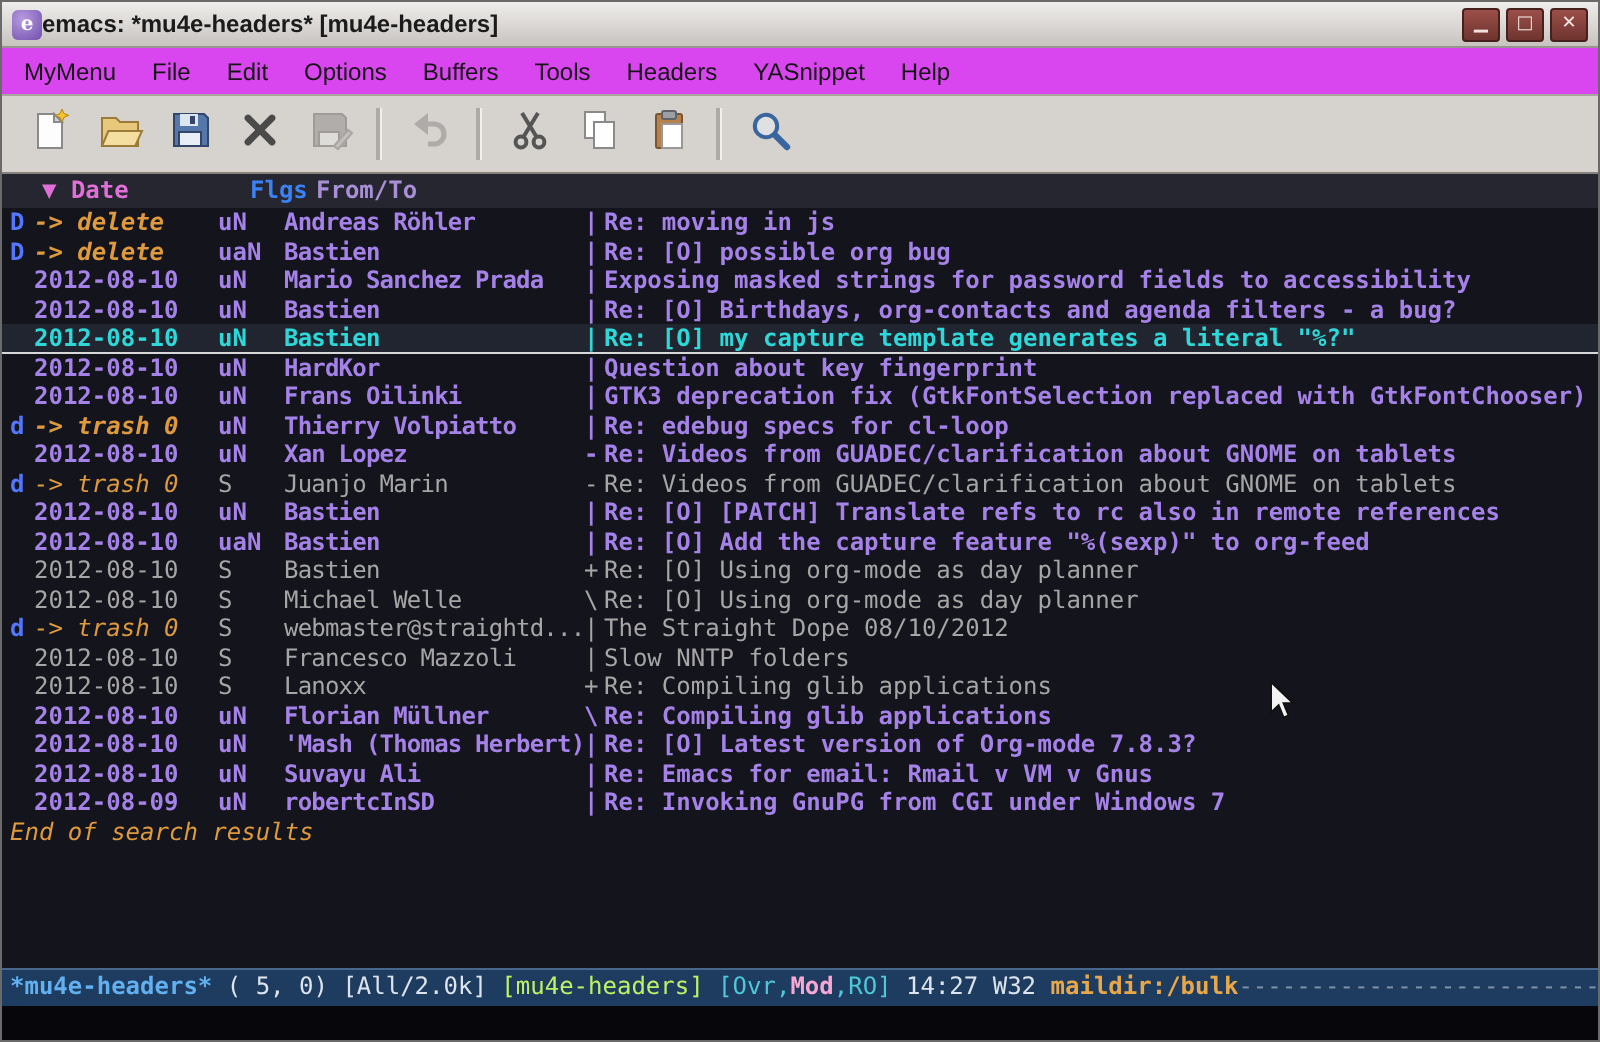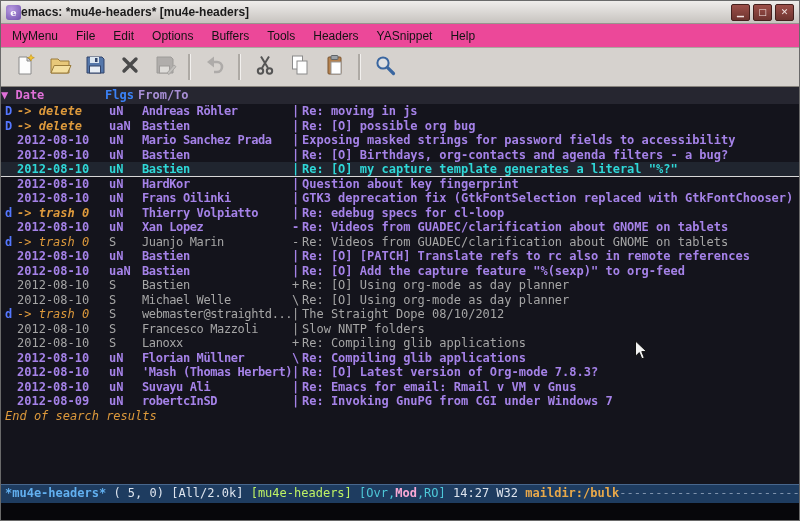--- a/index.html
+++ b/index.html
@@ -12,34 +12,34 @@
   .emacs-icon{width:15px;height:15px;border-radius:3px;flex:none;
     background:radial-gradient(circle at 35% 30%,#b89ae0,#6f50ad);
     color:#fff;font:bold 10px "DejaVu Serif",serif;display:flex;align-items:center;justify-content:center;}
   .title{flex:1;text-align:left;font-weight:bold;font-size:12px;color:#1b1b1b;
     white-space:nowrap;overflow:hidden;}
   .win-buttons{display:flex;flex:none;}
   .wbtn{width:17px;height:15px;margin-left:3px;border:1px solid #45201d;border-radius:2px;
     background:linear-gradient(#9c4f49,#6e342f);color:#f2e3e1;font-size:9px;line-height:14px;
     text-align:center;font-family:"DejaVu Sans",sans-serif;}
   
-  .menubar{flex:none;height:23px;background:#ec4899;display:flex;align-items:center;
+  .menubar{flex:none;height:23px;background:#d946ef;display:flex;align-items:center;
     padding:0 2px;border-bottom:1px solid #aaa69f;font-size:12px;color:#141414;}
   .menu-item{padding:3px 9px;white-space:nowrap;}
   
   .toolbar{flex:none;height:38px;background:#d6d2ce;display:flex;align-items:center;
     padding:0 6px;border-bottom:1px solid #87837c;}
   .tool-btn{width:31px;height:31px;margin:0 2px;border-radius:3px;display:flex;
     align-items:center;justify-content:center;}
   .tool-btn.disabled{opacity:.38;filter:grayscale(1);}
   .tool-sep{width:2px;height:26px;background:#aeaaa5;border-right:1px solid #f2f0ee;margin:0 6px;}
   
   .buffer{flex:1;background:#14141c;font:12px "DejaVu Sans Mono",monospace;overflow:hidden;}
   .headerline{display:flex;height:17px;line-height:17px;background:#262630;
-    font-weight:bold;padding-left:0;white-space:pre;}
+    font-weight:bold;padding-left:20px;white-space:pre;}
   .hl-date{width:104px;color:#e070d8;}
   .hl-flags{width:33px;color:#3b82f6;}
   .hl-from{width:150px;color:#a88fd6;}
   .hl-sep{width:10px;}
   .hl-subj{flex:1;color:#a88fd6;}
   .msg-row{display:flex;height:14.5px;line-height:14.5px;padding-left:4px;white-space:pre;
     box-sizing:border-box;}
   .c-mark{width:12px;flex:none;color:#5577ff;font-weight:bold;}
   .c-date{width:92px;flex:none;}
   .c-flags{width:33px;flex:none;}

